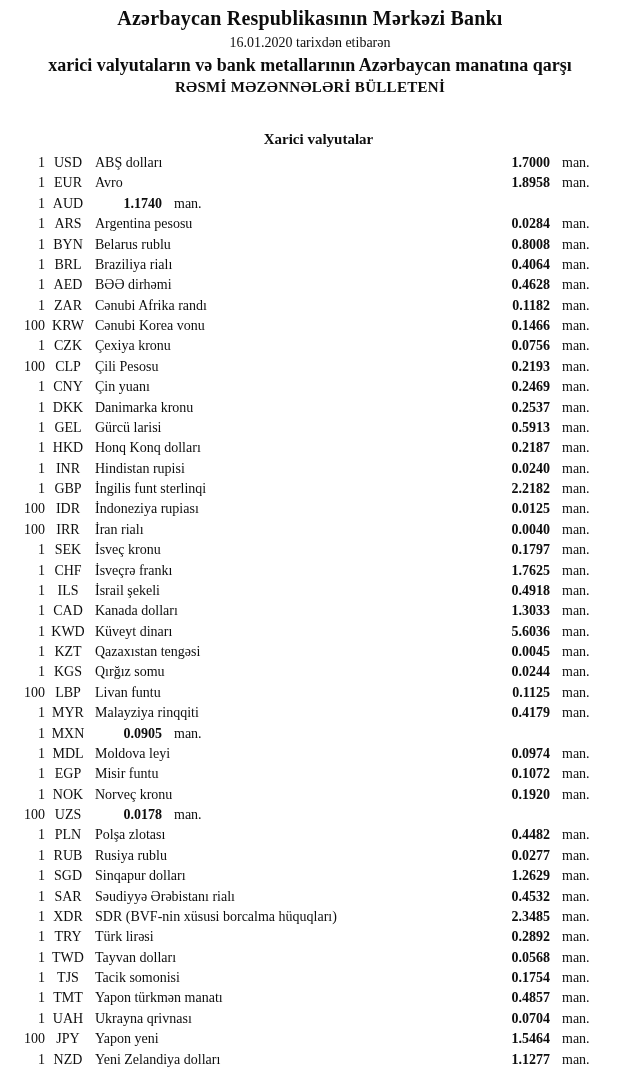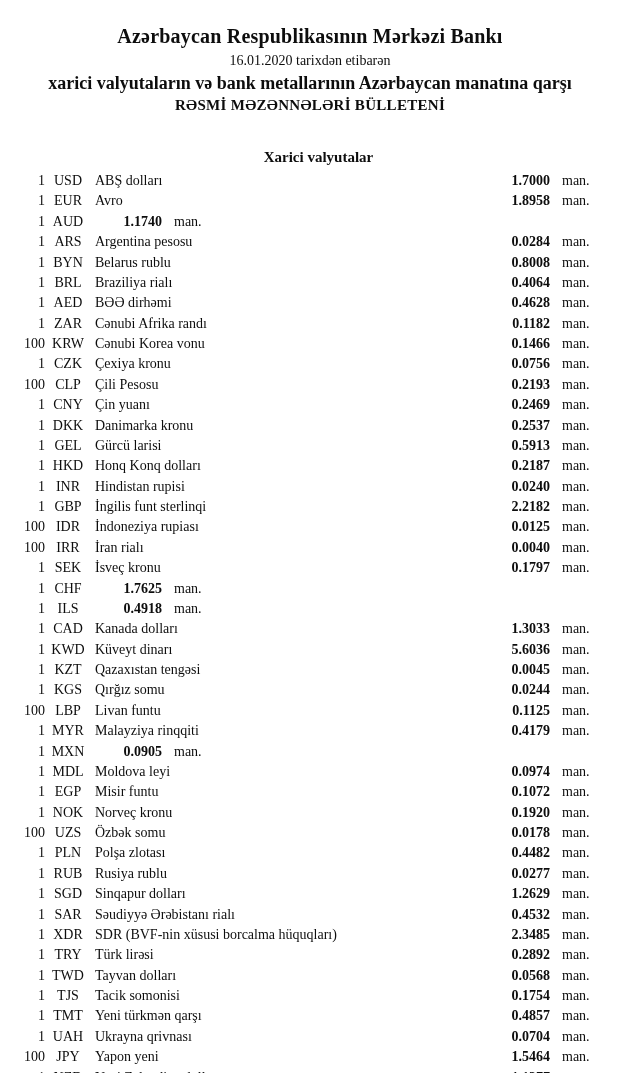--- a/index.html
+++ b/index.html
@@ -11,21 +11,21 @@
     position: relative;
     width: 620px;
     height: 1073px;
     background: #ffffff;
     color: #0d0d0d;
     font-family: "Liberation Serif", "DejaVu Serif", serif;
     overflow: hidden;
     box-sizing: border-box;
     padding-top: 5px;
   }
-  header { text-align: center; margin-top: 18px; }
+  header { text-align: center; }
   .bank-name {
     font-size: 20px;
     line-height: 27px;
     font-weight: 700;
     letter-spacing: 0.2px;
   }
   .date-line {
     font-size: 14px;
     line-height: 22px;
     font-weight: 400;
@@ -242,26 +242,28 @@
       <div class="row">
     <span class="cell-qty">1</span>
     <span class="cell-code">SEK</span>
     <span class="cell-name">İsveç kronu</span>
     <span class="cell-rate">0.1797</span>
     <span class="cell-unit">man.</span>
   </div>
       <div class="row">
     <span class="cell-qty">1</span>
     <span class="cell-code">CHF</span>
+    <span class="cell-name">İsveçrə frankı</span>
     <span class="cell-rate">1.7625</span>
     <span class="cell-unit">man.</span>
   </div>
       <div class="row">
     <span class="cell-qty">1</span>
     <span class="cell-code">ILS</span>
+    <span class="cell-name">İsrail şekeli</span>
     <span class="cell-rate">0.4918</span>
     <span class="cell-unit">man.</span>
   </div>
       <div class="row">
     <span class="cell-qty">1</span>
     <span class="cell-code">CAD</span>
     <span class="cell-name">Kanada dolları</span>
     <span class="cell-rate">1.3033</span>
     <span class="cell-unit">man.</span>
   </div>
@@ -323,21 +325,20 @@
       <div class="row">
     <span class="cell-qty">1</span>
     <span class="cell-code">NOK</span>
     <span class="cell-name">Norveç kronu</span>
     <span class="cell-rate">0.1920</span>
     <span class="cell-unit">man.</span>
   </div>
       <div class="row">
     <span class="cell-qty">100</span>
     <span class="cell-code">UZS</span>
-    <span class="cell-name">Özbək somu</span>
     <span class="cell-rate">0.0178</span>
     <span class="cell-unit">man.</span>
   </div>
       <div class="row">
     <span class="cell-qty">1</span>
     <span class="cell-code">PLN</span>
     <span class="cell-name">Polşa zlotası</span>
     <span class="cell-rate">0.4482</span>
     <span class="cell-unit">man.</span>
   </div>
@@ -386,21 +387,21 @@
       <div class="row">
     <span class="cell-qty">1</span>
     <span class="cell-code">TJS</span>
     <span class="cell-name">Tacik somonisi</span>
     <span class="cell-rate">0.1754</span>
     <span class="cell-unit">man.</span>
   </div>
       <div class="row">
     <span class="cell-qty">1</span>
     <span class="cell-code">TMT</span>
-    <span class="cell-name">Yeni türkmən qarşı</span>
+    <span class="cell-name">Yapon türkmən manatı</span>
     <span class="cell-rate">0.4857</span>
     <span class="cell-unit">man.</span>
   </div>
       <div class="row">
     <span class="cell-qty">1</span>
     <span class="cell-code">UAH</span>
     <span class="cell-name">Ukrayna qrivnası</span>
     <span class="cell-rate">0.0704</span>
     <span class="cell-unit">man.</span>
   </div>

